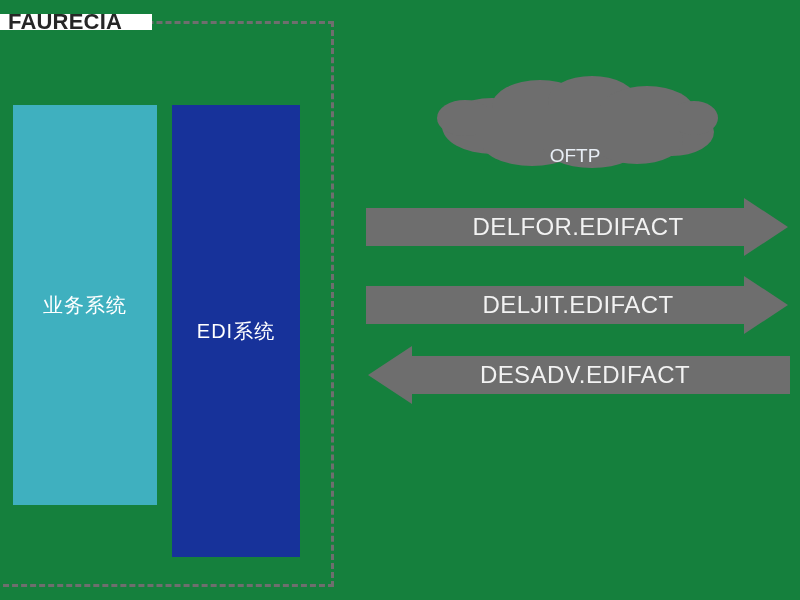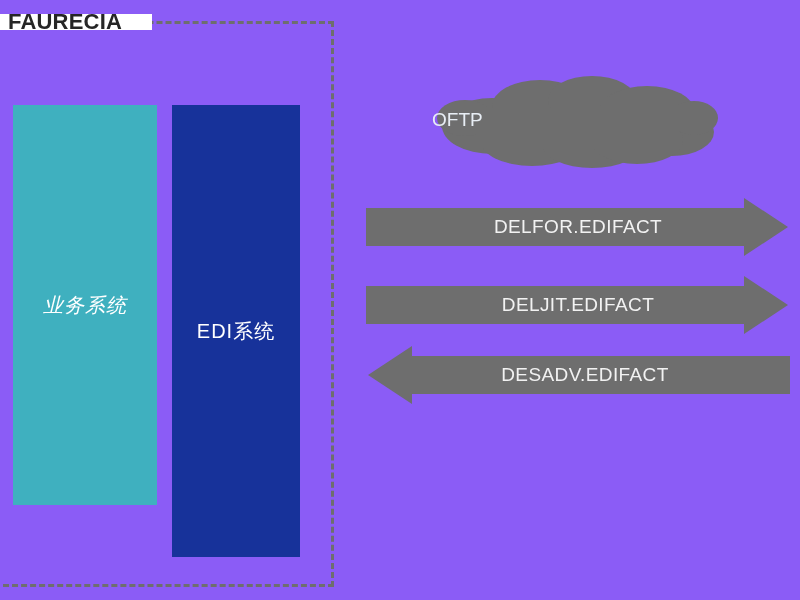--- a/index.html
+++ b/index.html
@@ -7,21 +7,21 @@
     padding: 0;
     background: #ffffff;
   }
   body {
     font-family: "Liberation Sans", sans-serif;
   }
   #canvas {
     position: relative;
     width: 800px;
     height: 600px;
-    background: #8b5cf6;
+    background: #15803d;
     overflow: hidden;
   }
 
   
   #company-title {
     position: absolute;
     left: 8px;
     top: 9px;
     font-size: 22px;
     font-weight: bold;
@@ -64,21 +64,20 @@
     font-size: 20px;
     letter-spacing: 1px;
     text-align: center;
   }
   #box-business {
     left: 13px;
     top: 105px;
     width: 144px;
     height: 400px;
     background: #3fb0bf;
-    font-style: italic;
   }
   #box-edi {
     left: 172px;
     top: 105px;
     width: 128px;
     height: 452px;
     background: #17329a;
   }
 
   
@@ -90,22 +89,23 @@
     height: 98px;
   }
   #cloud svg { display: block; }
   #cloud-label {
     position: absolute;
     left: 0;
     top: 0;
     width: 286px;
     height: 98px;
     display: flex;
+    flex-direction: column;
     align-items: center;
-    justify-content: flex-start;
+    justify-content: flex-end;
     color: #e8eef5;
     font-size: 19px;
     line-height: 25px;
     text-align: center;
     pointer-events: none;
   }
 
   
   .flow-arrow {
     position: absolute;
@@ -117,21 +117,21 @@
   .flow-label {
     position: absolute;
     left: 0;
     top: 0;
     width: 424px;
     height: 64px;
     display: flex;
     align-items: center;
     justify-content: center;
     color: #f2f2f2;
-    font-size: 19px;
+    font-size: 24px;
     letter-spacing: 0.4px;
     pointer-events: none;
   }
   #arrow-delfor { top: 195px; }
   #arrow-deljit { top: 273px; }
   #arrow-desadv { top: 343px; }
   
   #arrow-desadv .flow-label { justify-content: center; padding-left: 14px; box-sizing: border-box; }
 </style>
 </head>

